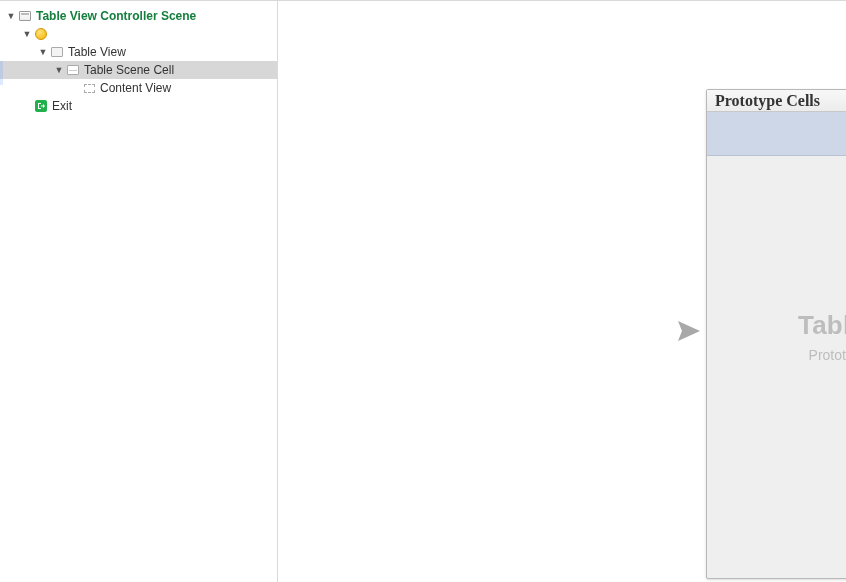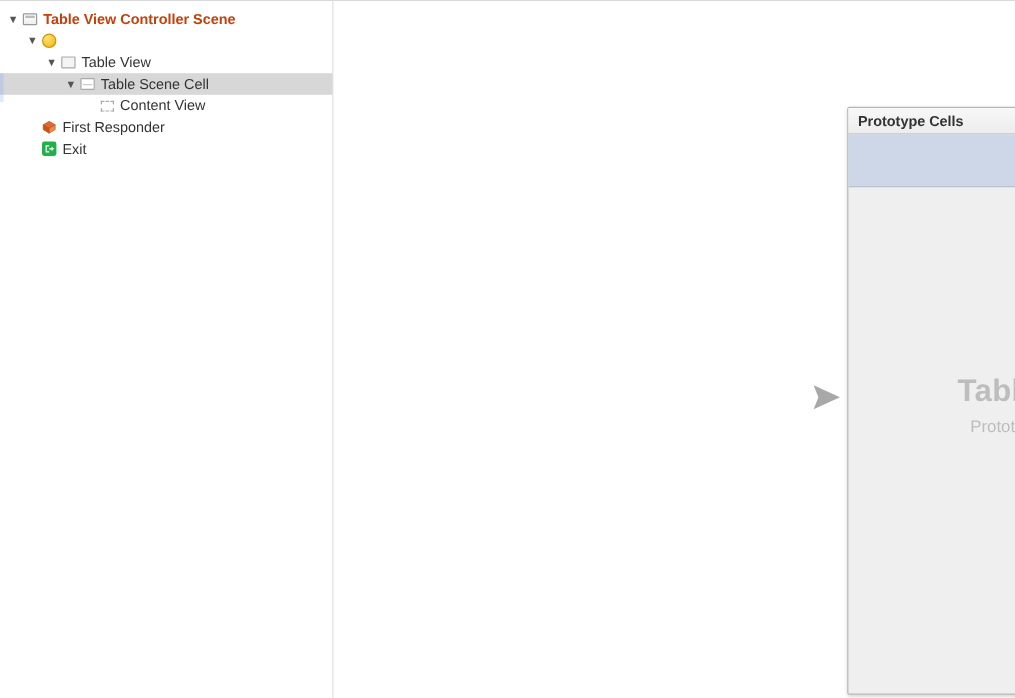--- a/index.html
+++ b/index.html
@@ -8,39 +8,39 @@
   .sidebar { width: 278px; height: 100%; border-right: 1px solid #d9d9d9; background: #fff; position: relative; }
   .sidebar::before { content: ""; position: absolute; left: 0; top: 60px; width: 3px; height: 24px; background: #78a7ff; opacity: .25; }
   .tree { padding-top: 6px; }
   .row { display: flex; align-items: center; height: 18px; line-height: 18px; white-space: nowrap; cursor: default; }
   .row.selected { background: #d7d7d7; }
   .row .indent { display: inline-block; }
   .disclosure { width: 10px; height: 10px; display: inline-flex; align-items: center; justify-content: center; margin-right: 2px; color: #555; font-size: 9px; cursor: pointer; user-select: none; }
   .disclosure.empty { visibility: hidden; }
   .icon { width: 14px; height: 14px; display: inline-flex; align-items: center; justify-content: center; margin-right: 4px; }
   .label { font-size: 12px; }
-  .label.bold { font-weight: 600; color: #c2410c; }
+  .label.bold { font-weight: 600; color: #15803d; }
 
   
   .ic-scene { width: 12px; height: 10px; border: 1px solid #999; background: linear-gradient(#fff,#eee); border-radius: 1px; position: relative; }
   .ic-scene::before { content:""; position:absolute; left:1px; top:1px; right:1px; height:2px; background:#bbb; }
   .ic-vc { width: 12px; height: 12px; border-radius: 50%; background: radial-gradient(circle at 35% 30%, #ffe27a, #f6b400); border: 1px solid #d09400; }
   .ic-view { width: 12px; height: 10px; border: 1px solid #aaa; background: #f4f4f4; border-radius: 1px; }
   .ic-cell { width: 12px; height: 10px; border: 1px solid #aaa; background: #fff; border-radius: 1px; position: relative; }
   .ic-cell::after { content:""; position:absolute; left:1px; right:1px; top:50%; height:1px; background:#ccc; }
   .ic-content { width: 11px; height: 9px; border: 1px dashed #aaa; background: #fff; }
   .ic-cube { width: 12px; height: 12px; }
   .ic-cube svg { width: 12px; height: 12px; display:block; }
   .ic-exit { width: 12px; height: 12px; background: #21b04b; border-radius: 2px; display:flex; align-items:center; justify-content:center; }
   .ic-exit svg { width: 8px; height: 8px; display:block; }
 
   .canvas { flex: 1; position: relative; background: #fff; }
   .device { position: absolute; left: 428px; top: 88px; width: 318px; height: 490px; border: 1px solid #b8b8b8; border-radius: 2px; box-shadow: 0 1px 3px rgba(0,0,0,0.15); background: #efefef; }
   .statusbar { height: 22px; background: linear-gradient(#f8f8f8,#ececec); border-bottom: 1px solid #c8c8c8; display: flex; align-items: center; padding: 0 8px; }
-  .statusbar .title { font-weight: 600; font-size: 12px; color: #333; }
+  .statusbar .title { font-weight: 600; font-size: 16px; color: #333; font-family: Liberation Serif, serif; }
   .statusbar .spacer { flex: 1; }
 
   .proto-cell { height: 44px; background: #cdd7e8; border-bottom: 1px solid #b9c2d1; position: relative; }
 
   .tv-placeholder { position: absolute; left: 0; right: 0; top: 220px; text-align: center; color: #bdbdbd; user-select: none; }
   .tv-placeholder .big { font-size: 26px; font-weight: 700; letter-spacing: .2px; color: #bdbdbd; }
   .tv-placeholder .small { font-size: 14px; color: #bdbdbd; margin-top: 6px; }
 
   .arrow { position: absolute; left: 346px; top: 312px; width: 78px; height: 36px; }
   .arrow svg { width: 78px; height: 36px; display:block; }
@@ -90,34 +90,20 @@
 
       <div class="row">
         <span class="indent" style="width:70px"></span>
         <span class="disclosure empty">▼</span>
         <span class="icon">
             <span class="ic-content"></span>
           </span>
         <span class="label">Content View</span>
       </div>
 
-      <div class="row">
-        <span class="indent" style="width:22px"></span>
-        <span class="disclosure empty">▼</span>
-        <span class="icon">
-          <span class="ic-cube">
-            <svg viewBox="0 0 12 12">
-                <polygon points="6,1 11,4 6,7 1,4" fill="#e06a2c" stroke="#b24f18" stroke-width="0.5"></polygon>
-                <polygon points="1,4 6,7 6,11 1,8" fill="#c9521a" stroke="#b24f18" stroke-width="0.5"></polygon>
-                <polygon points="11,4 6,7 6,11 11,8" fill="#f08a47" stroke="#b24f18" stroke-width="0.5"></polygon>
-              </svg>
-          </span>
-        </span>
-        <span class="label">First Responder</span>
-      </div>
 
       <div class="row">
         <span class="indent" style="width:22px"></span>
         <span class="disclosure empty">▼</span>
         <span class="icon">
           <span class="ic-exit">
             <svg viewBox="0 0 8 8">
                 <path d="M1 1h3v1H2v4h2v1H1zM4 3.5h2V2l2 2-2 2V4.5H4z" fill="#fff"></path>
               </svg>
           </span>

